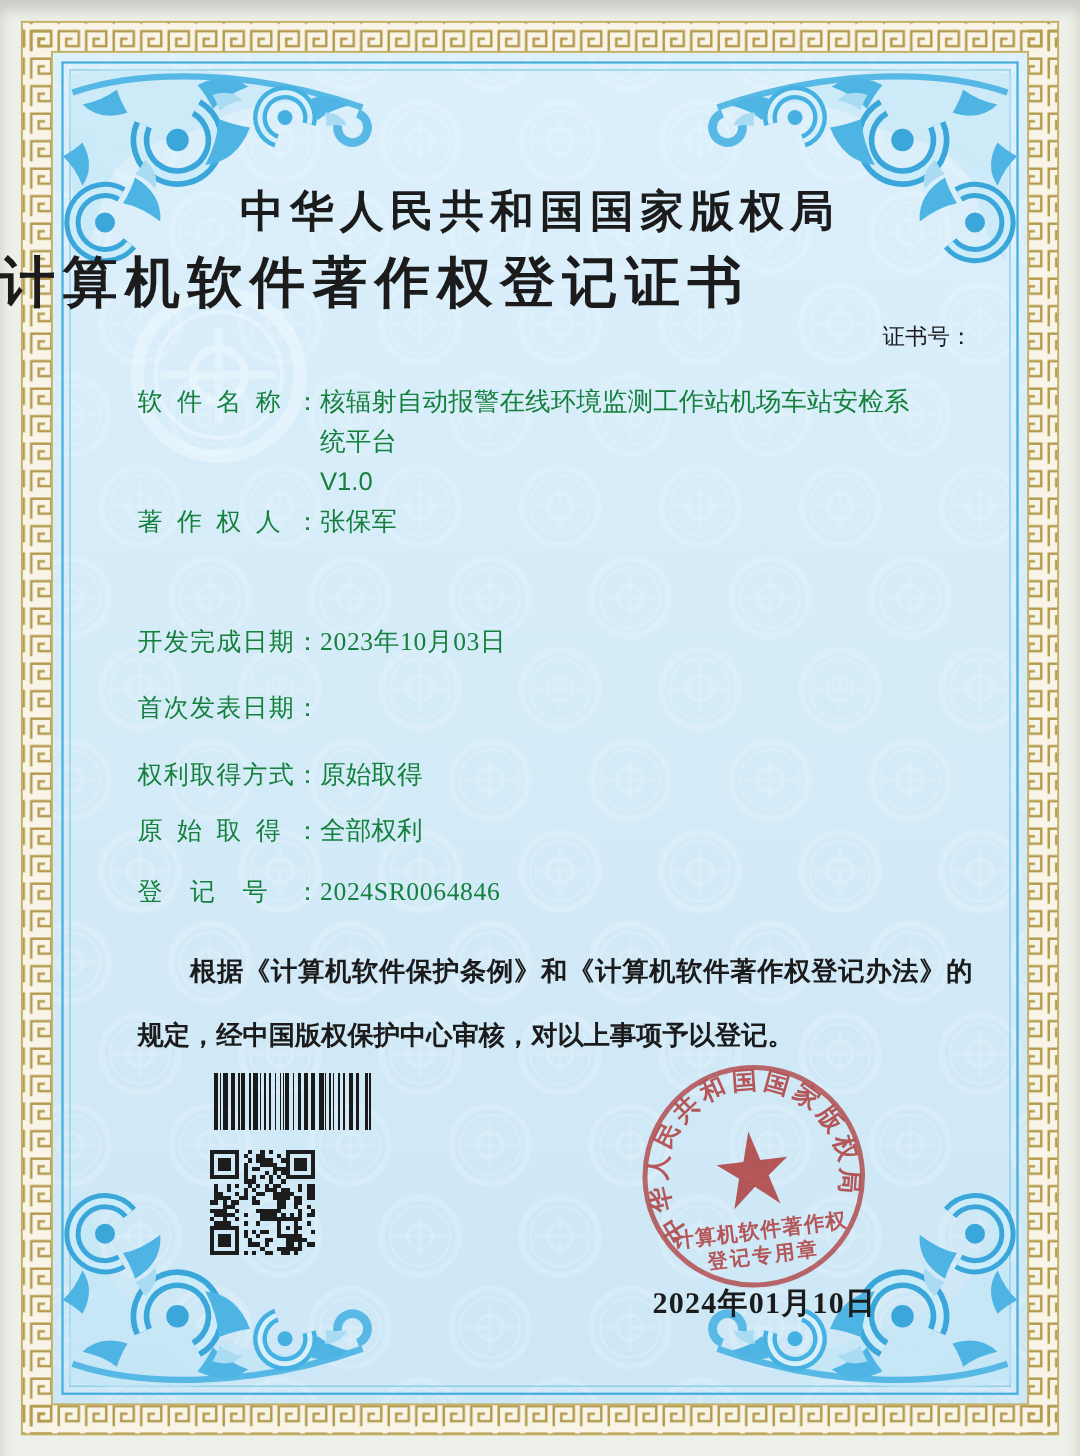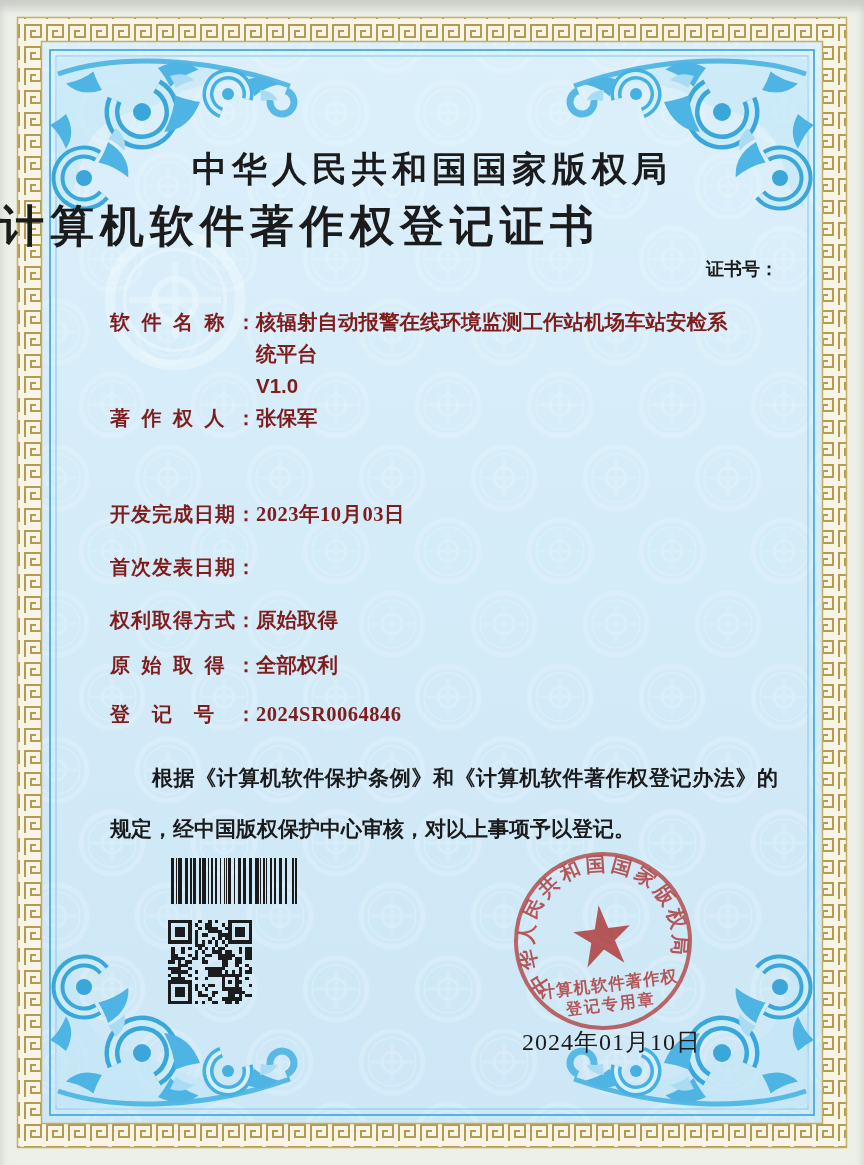--- a/index.html
+++ b/index.html
@@ -17,32 +17,32 @@
     font-weight:700;font-size:35px;letter-spacing:5px;
   }
   .main-title{
     top:197px;left:0;width:100%;text-align:left;
     font-family:"Liberation Serif","DejaVu Serif",serif;
     font-weight:700;font-size:44px;letter-spacing:6px;
   }
   .certno{
     top:257px;right:86px;display:flex;gap:30px;
     font-family:"Liberation Serif","DejaVu Serif",serif;
-    font-weight:700;font-size:18px;
+    font-weight:400;font-size:18px;
   }
   .row{position:absolute;left:110px;display:flex;align-items:flex-start;
-    font-weight:700;font-size:20.5px;line-height:32px;color:#7f1d1d}
+    font-weight:400;font-size:20.5px;line-height:32px;color:#15803d}
   .row .lbl{display:inline-block;width:146px;flex:none;
     text-align:justify;text-align-last:justify;font-size:20px}
   .row .val{max-width:520px}
   .row.num .val{font-family:"Liberation Serif","DejaVu Serif",serif;letter-spacing:.5px}
   .statement{left:110px;top:752px;width:668px;font-weight:700;font-size:21px;line-height:51px}
   .statement .st1{text-align:justify;text-align-last:justify;text-indent:42px}
   .issue-date{
-    left:522px;top:1026px;font-weight:400;font-size:24px;letter-spacing:1px;
+    left:522px;top:1026px;font-weight:700;font-size:24px;letter-spacing:1px;
     font-family:"Liberation Serif","DejaVu Serif",serif;
   }
   .code-svg{position:absolute}
   .seal{position:absolute;left:497px;top:838px;mix-blend-mode:multiply;opacity:.92}
   .seal text{font-family:"Liberation Serif","DejaVu Serif",serif;font-weight:700}
 </style>
 </head>
 <body>
 
 <svg class="deco" width="864" height="1165" viewBox="0 0 864 1165" xmlns="http://www.w3.org/2000/svg" xmlns:xlink="http://www.w3.org/1999/xlink">

